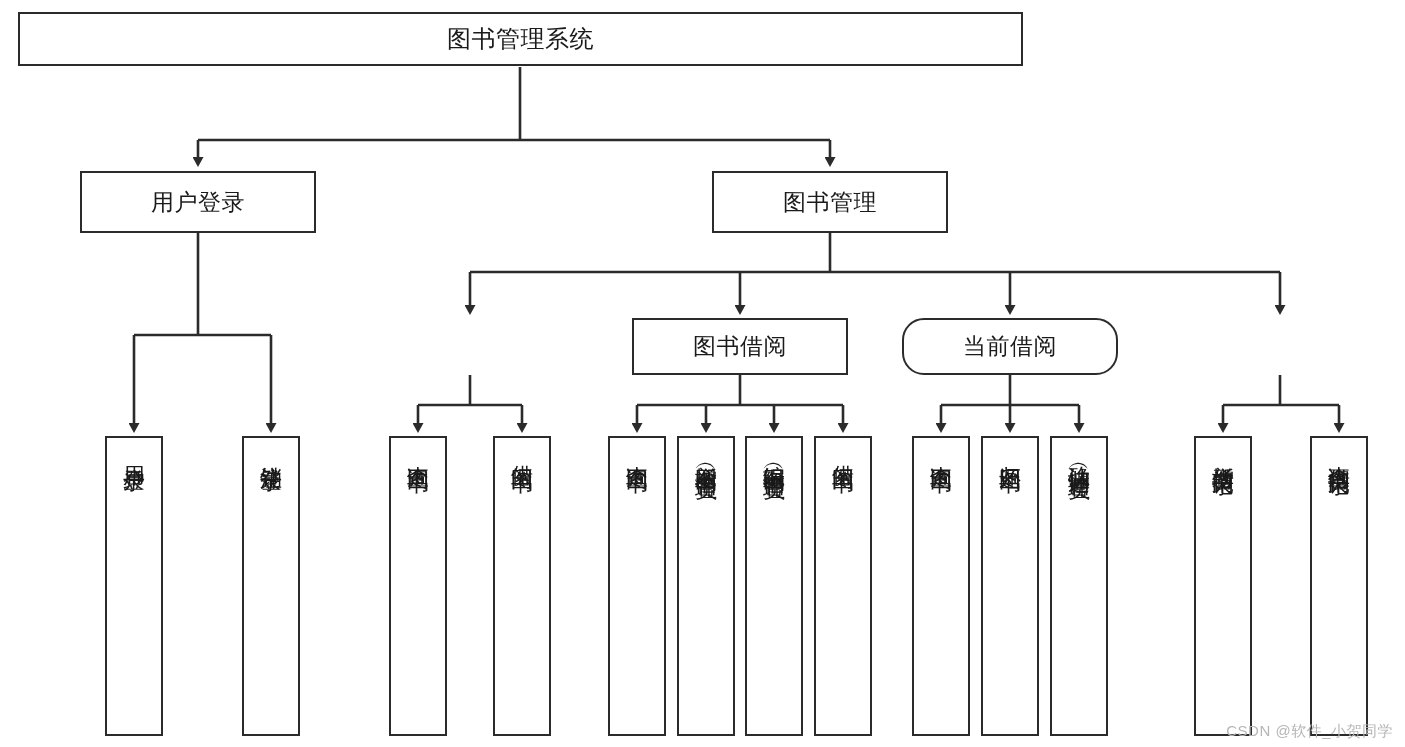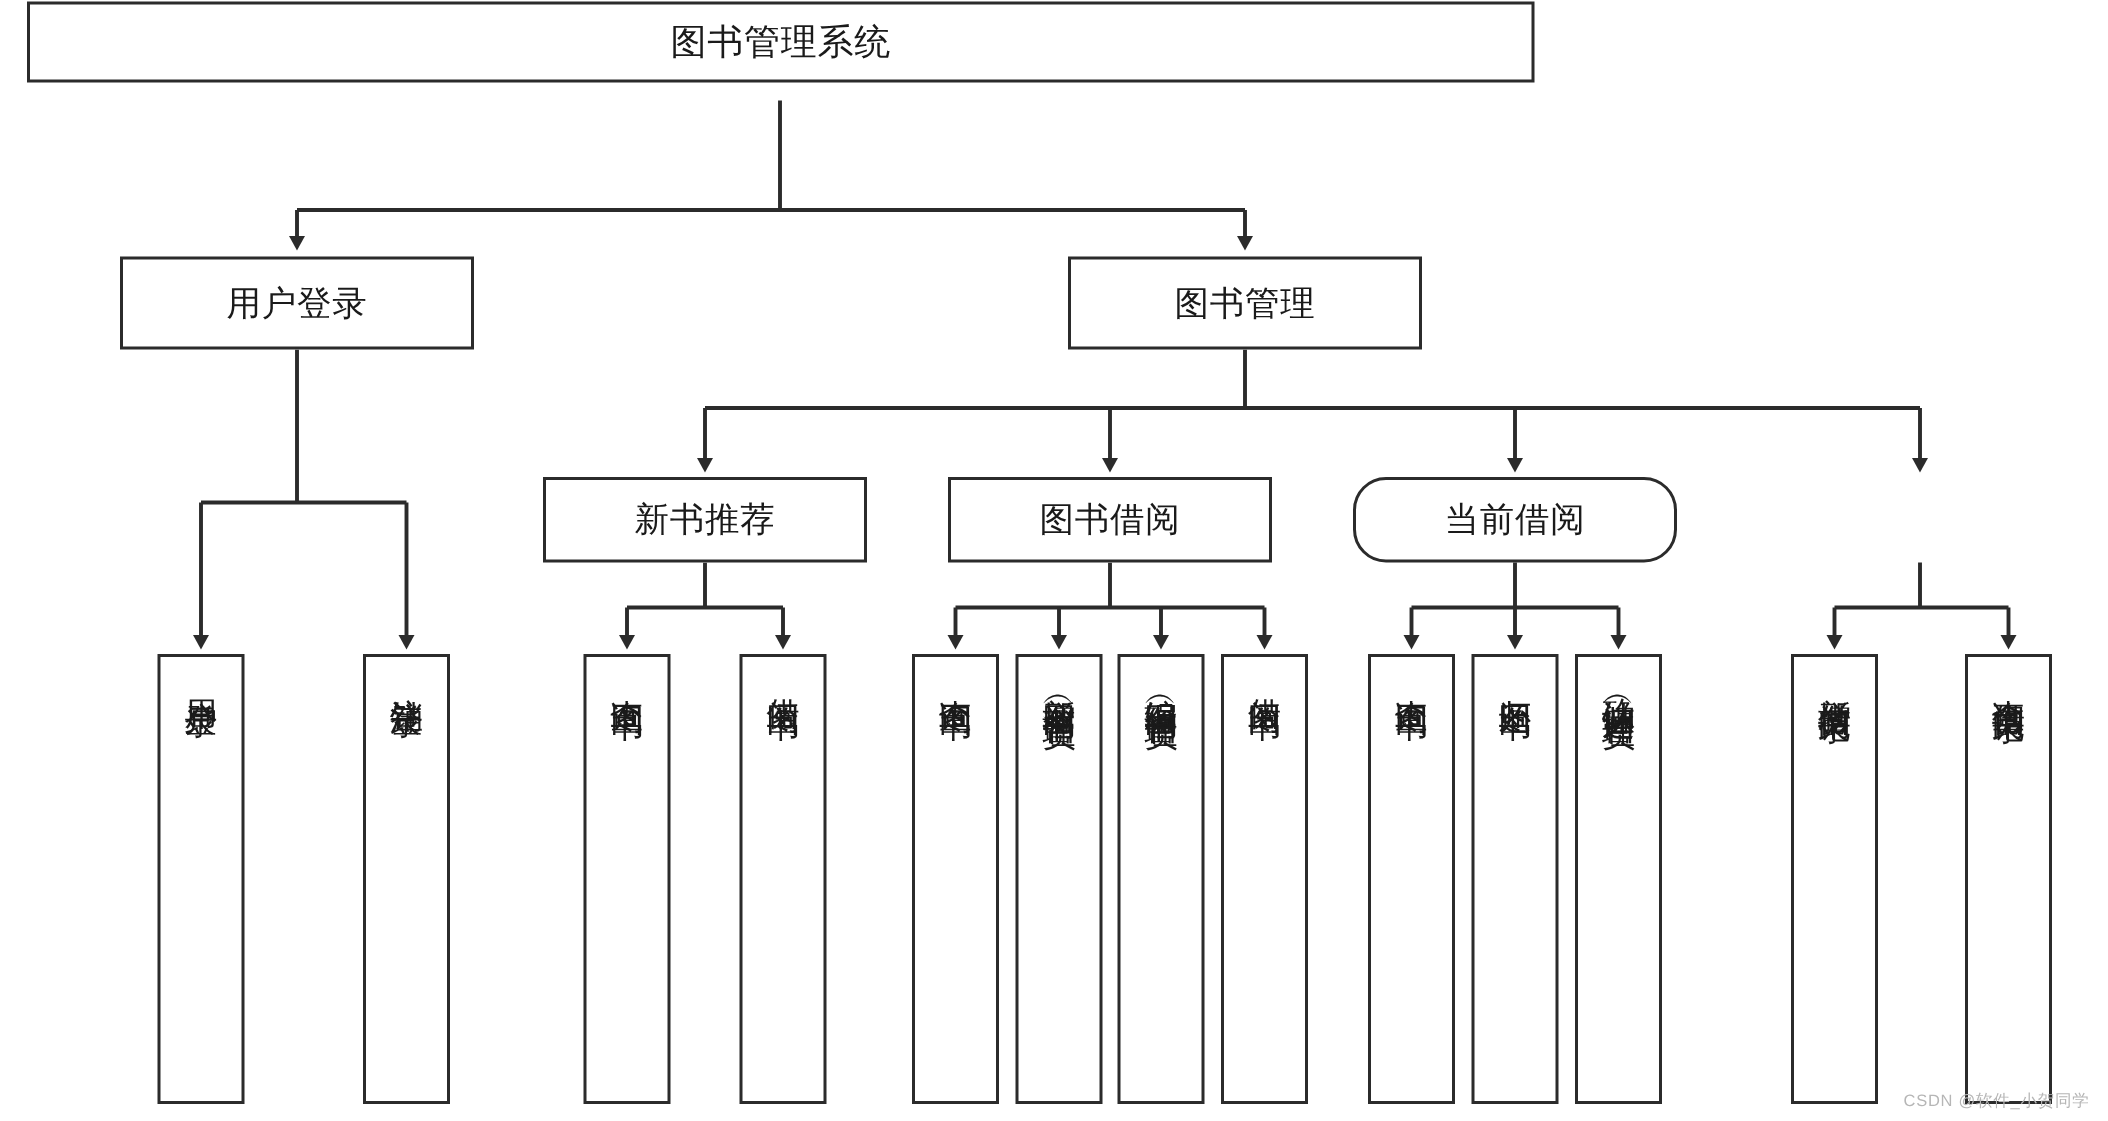--- a/index.html
+++ b/index.html
@@ -57,21 +57,21 @@
     white-space: nowrap;
     display: block;
   }
   .htext {
     white-space: nowrap;
   }
   .watermark {
     position: absolute;
     right: 12px;
     bottom: 6px;
-    font-size: 11px;
+    font-size: 15px;
     color: #b6b6b6;
     white-space: nowrap;
     letter-spacing: 0.5px;
     text-align: right;
   }
 </style>
 </head>
 <body>
 
 <div id="canvas">
@@ -119,35 +119,32 @@
       <path d="M1010,405 L1010,424" marker-end="url(#arrow)"></path>
       <path d="M1079,405 L1079,424" marker-end="url(#arrow)"></path>
 
       <path d="M1280,375 L1280,405"></path>
       <path d="M1223,405 L1339,405"></path>
       <path d="M1223,405 L1223,424" marker-end="url(#arrow)"></path>
       <path d="M1339,405 L1339,424" marker-end="url(#arrow)"></path>
     </g>
   </svg>
 
-  <div class="node h root" style="left:18px; top:1px; width:1005px; height:54px;">
+  <div class="node h root" style="left:18px; top:12px; width:1005px; height:54px;">
     <span class="htext">图书管理系统</span>
   </div>
 
   <div class="node h" style="left:80px; top:171px; width:236px; height:62px;">
     <span class="htext">用户登录</span>
   </div>
 
   <div class="node h" style="left:712px; top:171px; width:236px; height:62px;text-align:right;">
     <span class="htext">图书管理</span>
   </div>
 
-  <div class="node h" style="left:362px; top:318px; width:216px; height:57px;">
-    <span class="htext">新书推荐</span>
-  </div>
 
   <div class="node h" style="left:632px; top:318px; width:216px; height:57px;text-align:right;">
     <span class="htext">图书借阅</span>
   </div>
 
   <div class="node h" style="left:902px; top:318px; width:216px; height:57px;border-radius:22px;">
     <span class="htext">当前借阅</span>
   </div>
 
 

